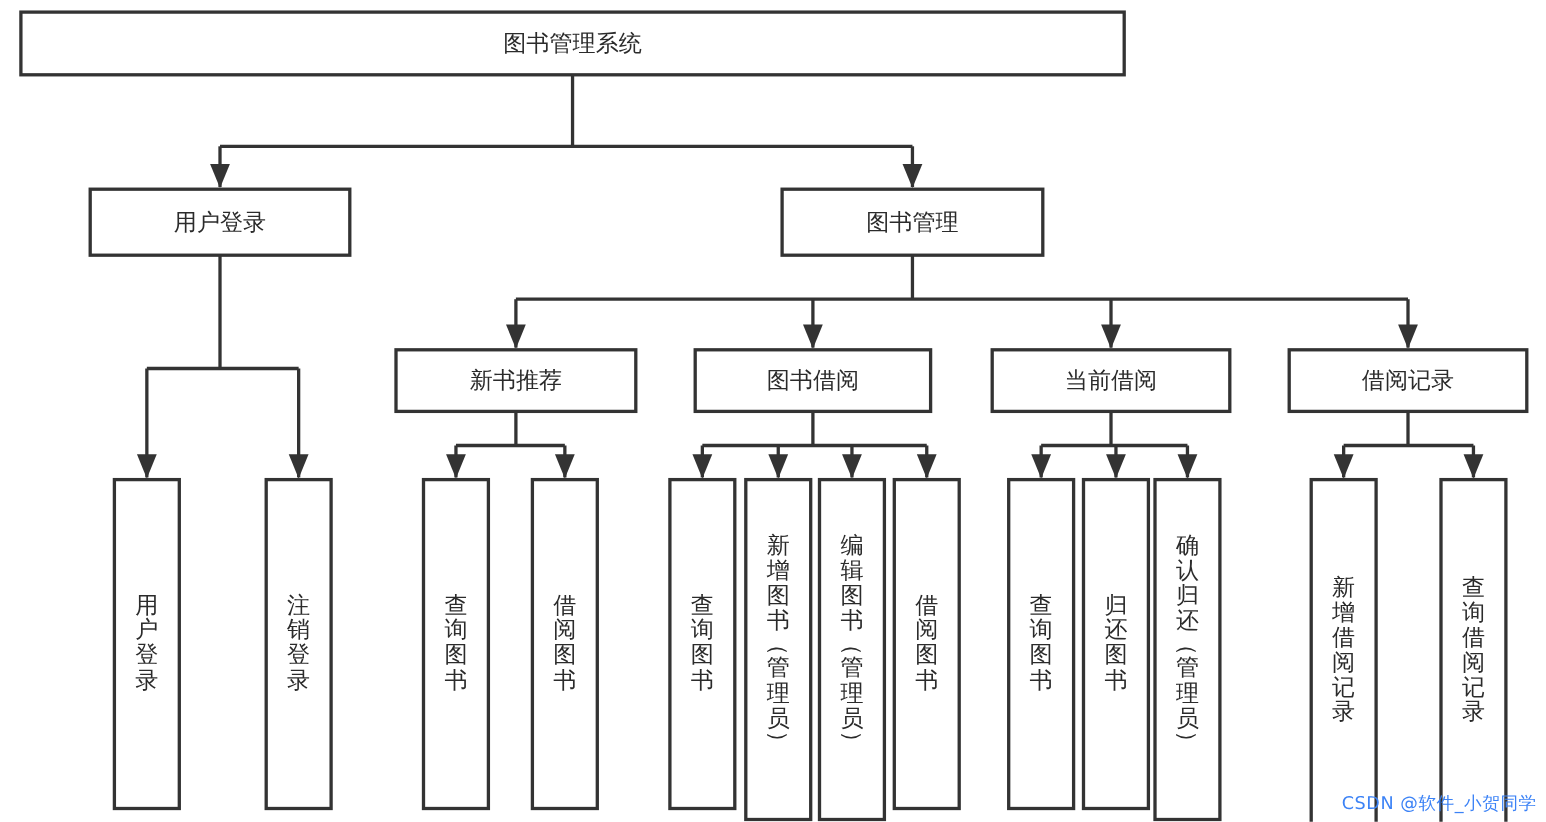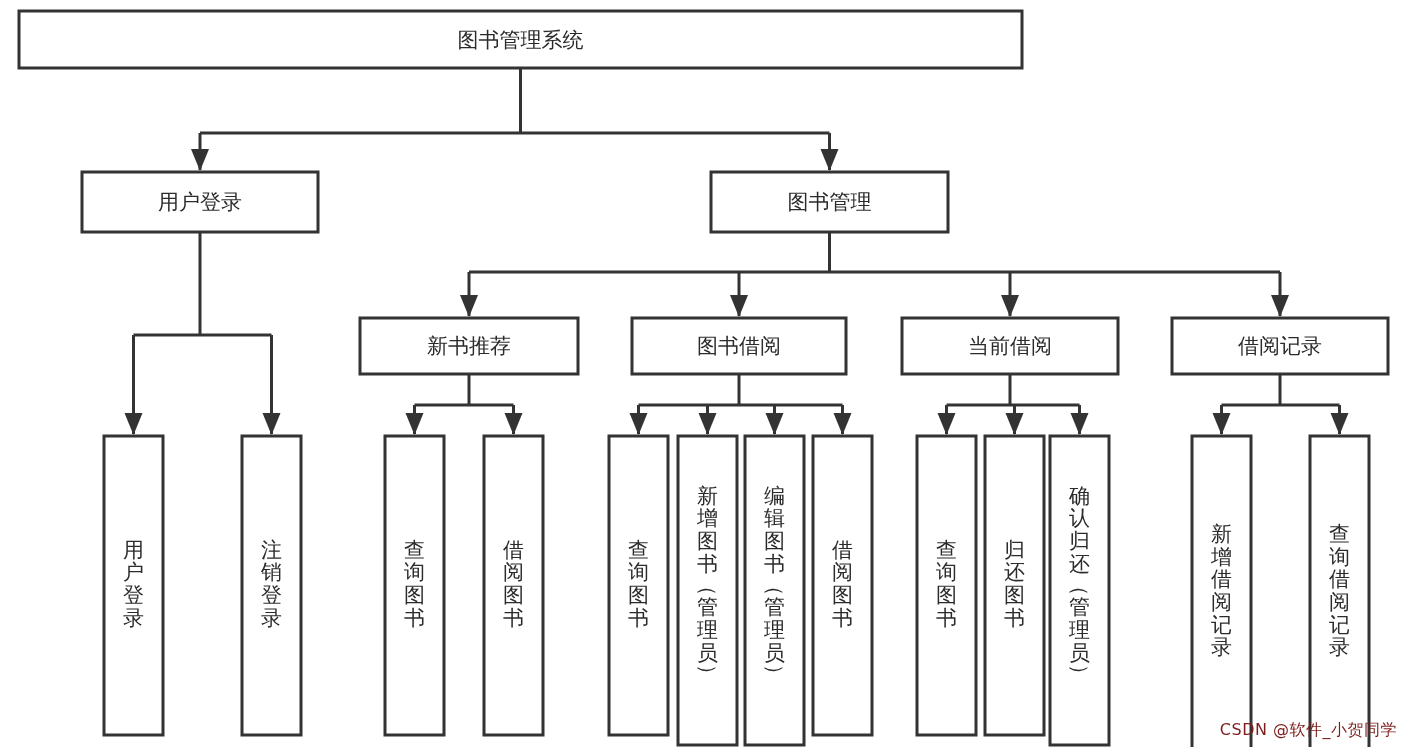--- a/index.html
+++ b/index.html
@@ -47,21 +47,21 @@
     fill: #2b2b2b;
     text-anchor: middle;
     dominant-baseline: middle;
   }
   .watermark {
     position: absolute;
     right: 8px;
     bottom: 6px;
     font-family: "DejaVu Sans", "Liberation Sans", sans-serif;
     font-size: 16px;
-    color: #7f1d1d;
+    color: #3b82f6;
     white-space: nowrap;
     letter-spacing: 0.5px;
   }
   .vlabel {
     position: absolute;
     display: flex;
     flex-direction: column;
     align-items: center;
     justify-content: flex-start;
     font-family: "DejaVu Sans", "Liberation Sans", sans-serif;

